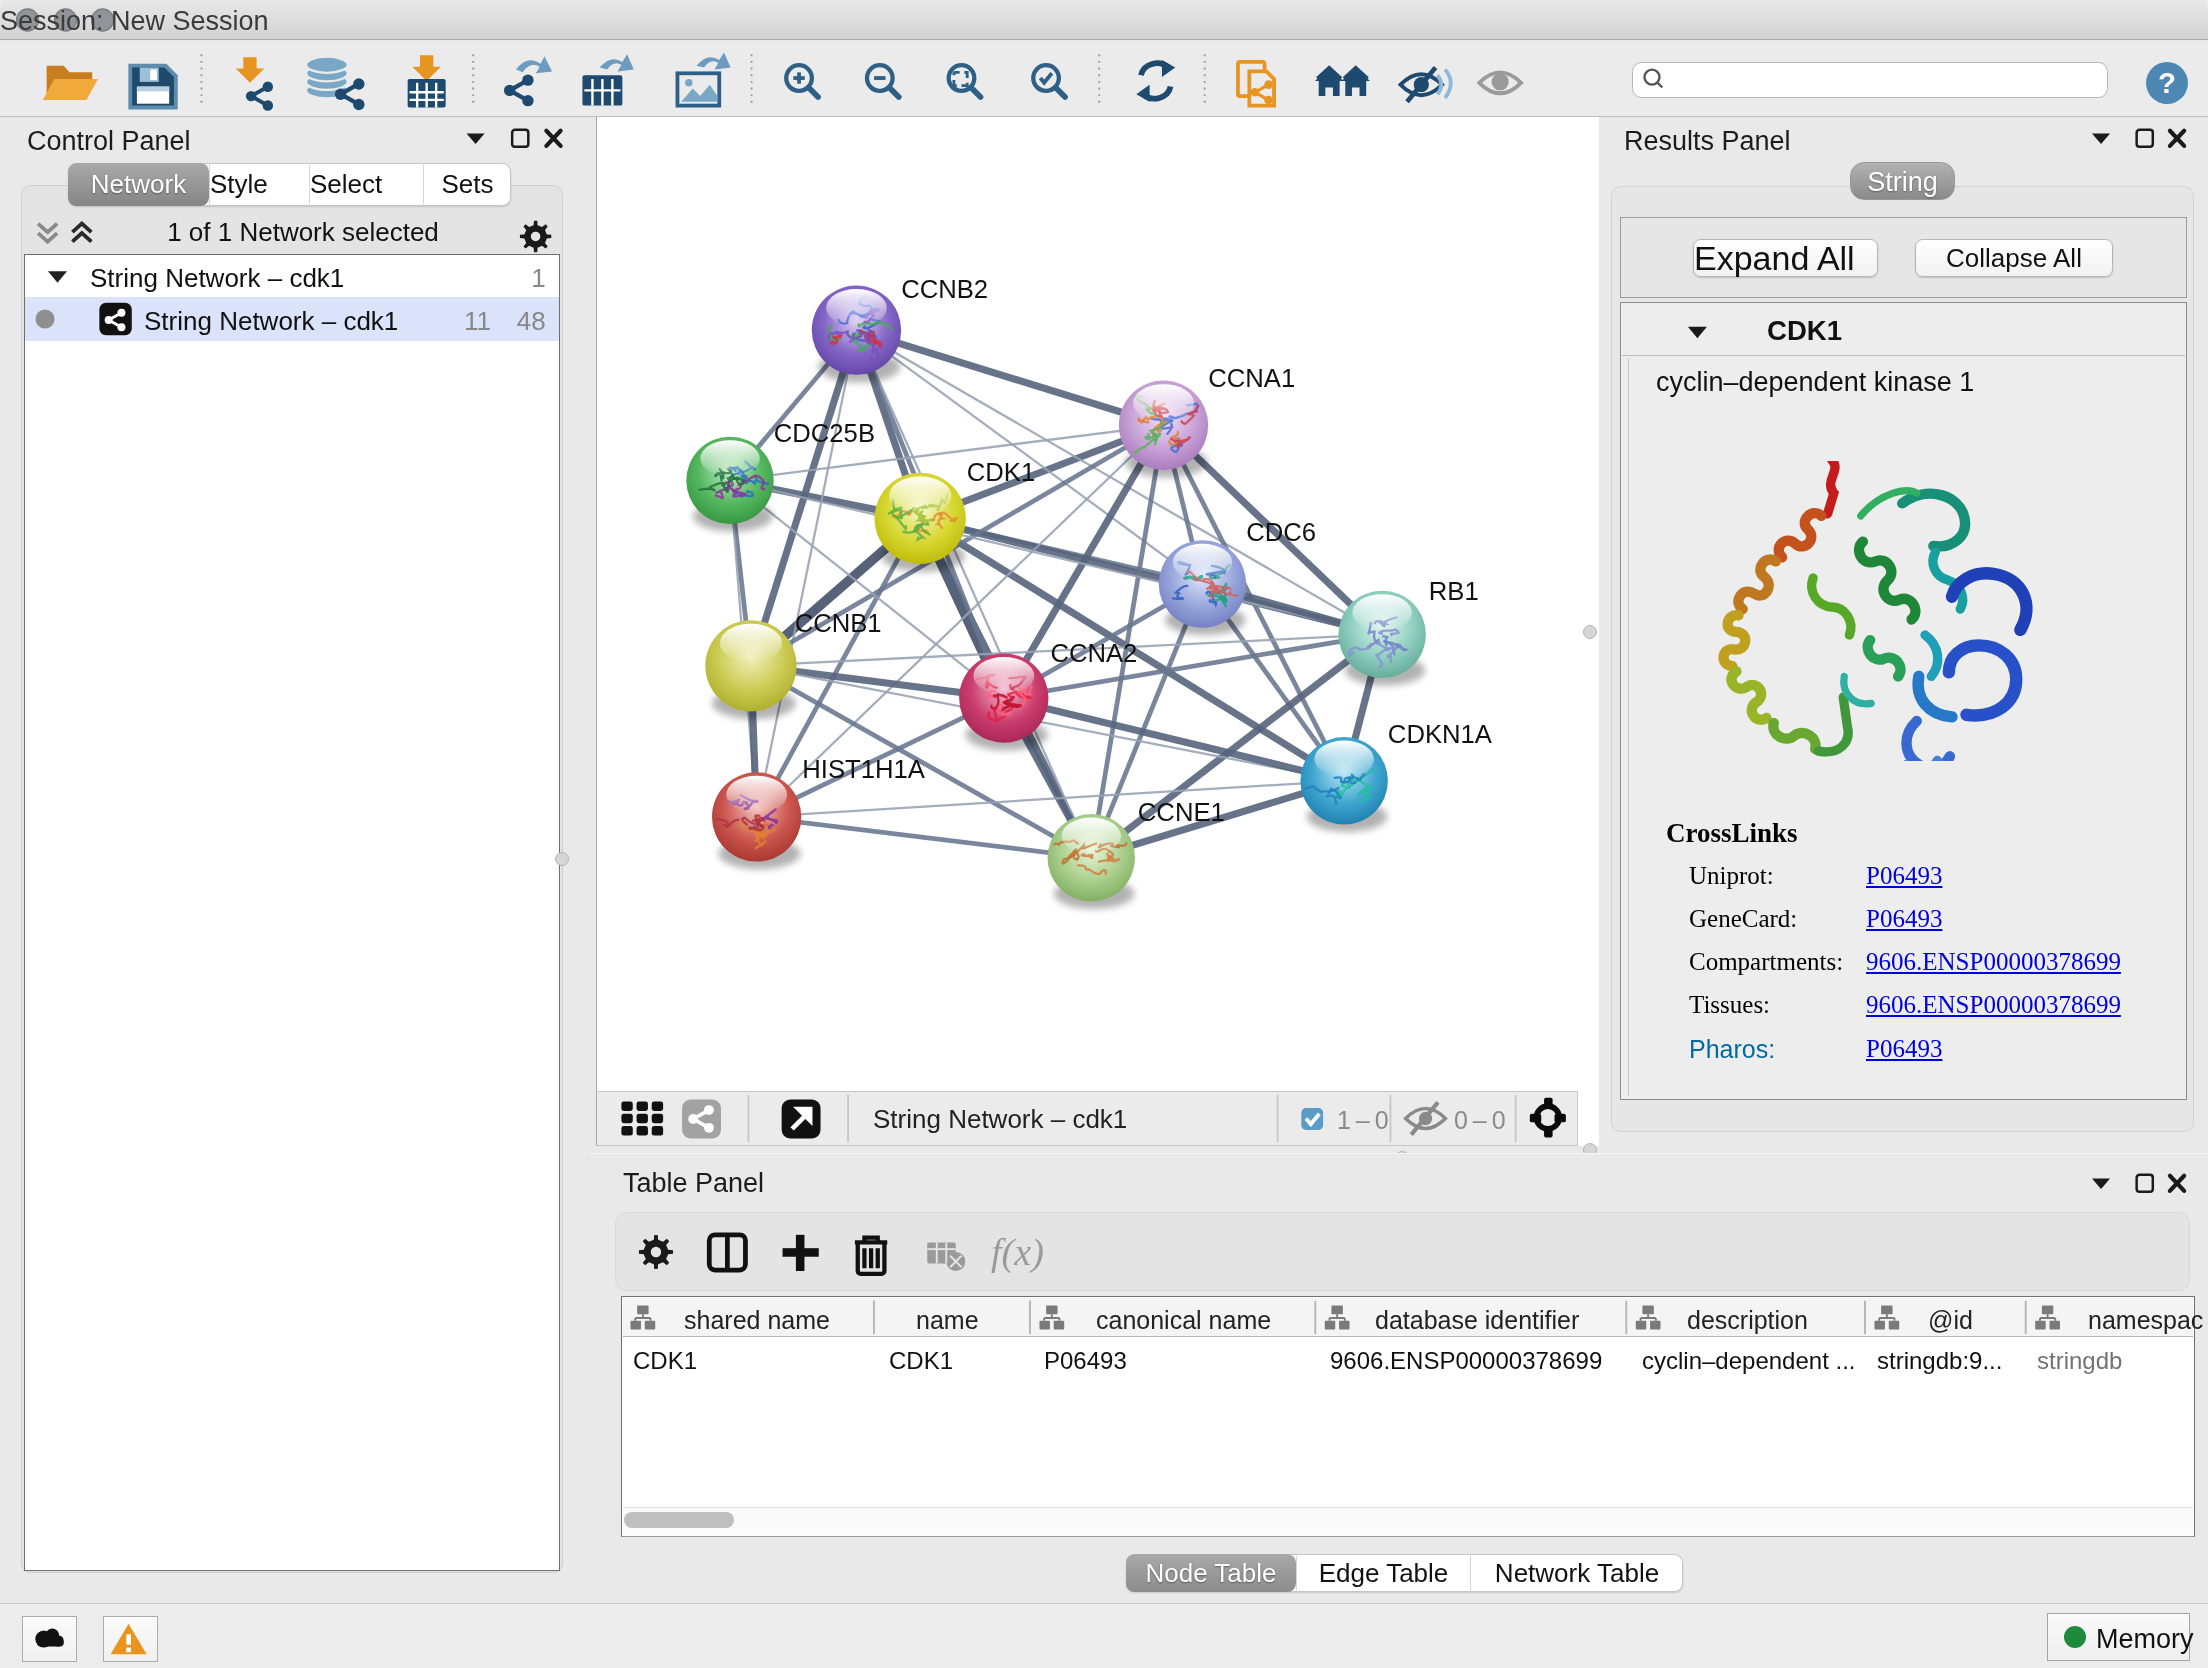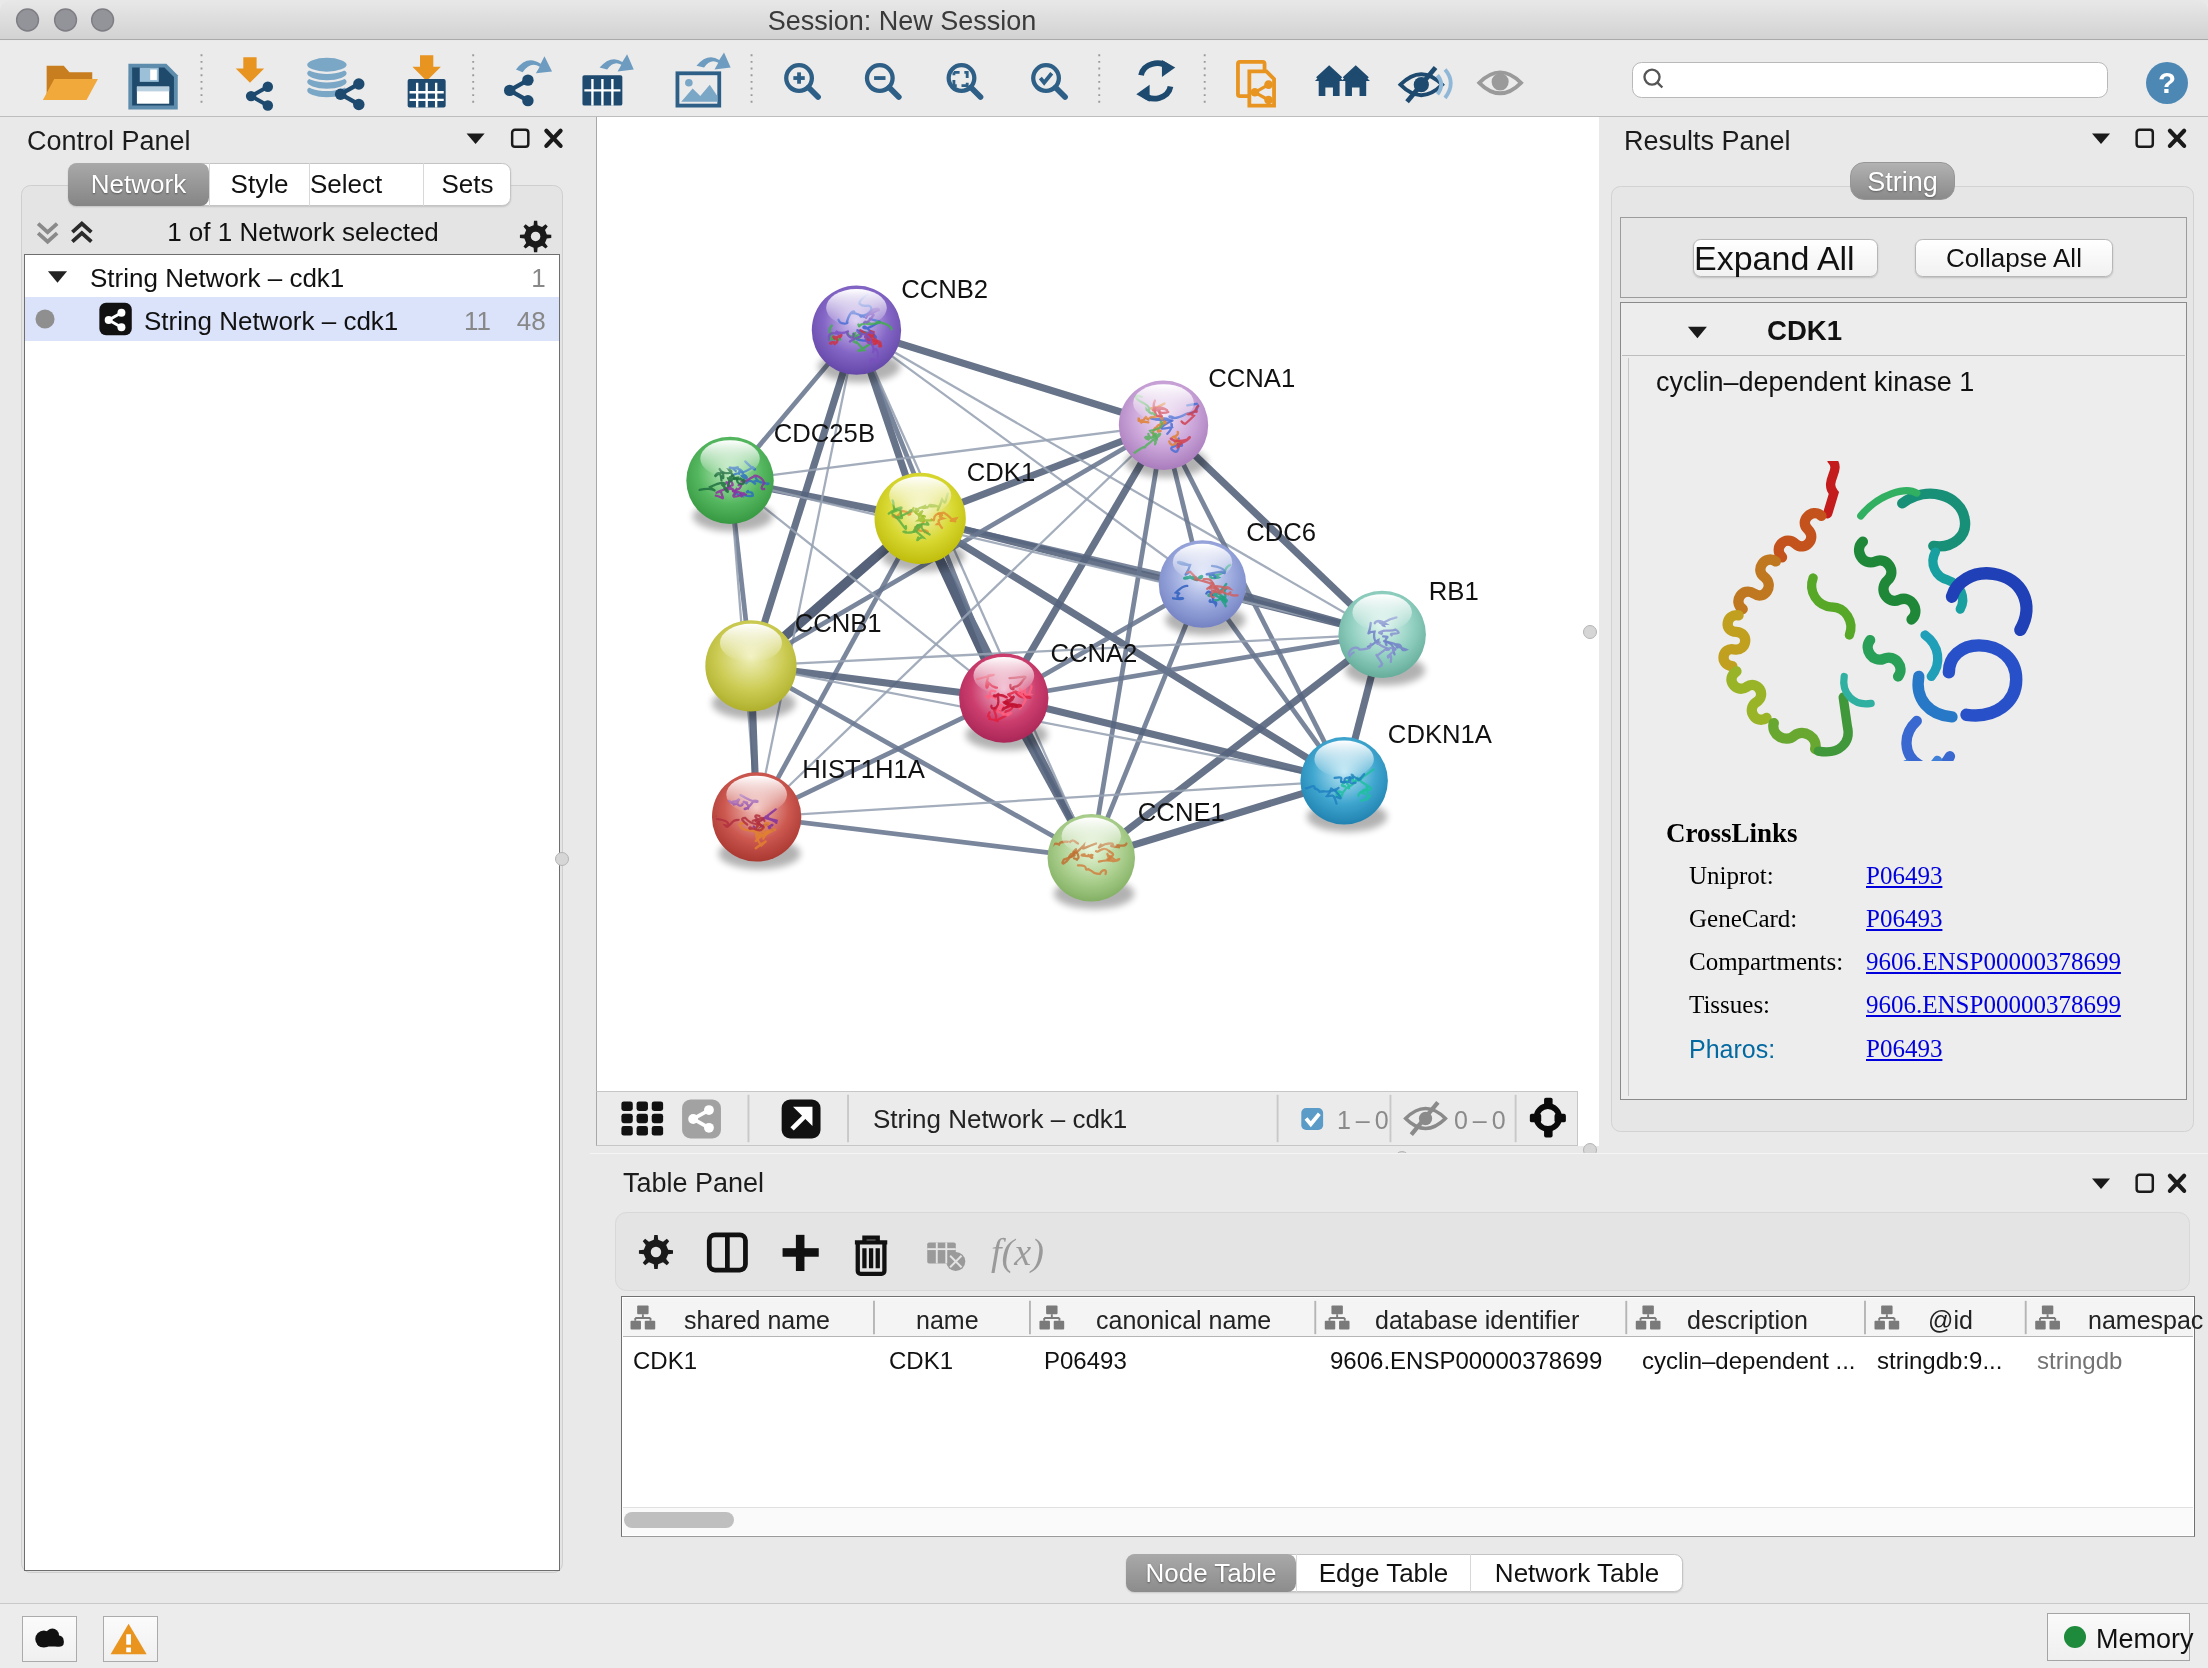--- a/index.html
+++ b/index.html
@@ -4,21 +4,21 @@
 html,body{width:2208px;height:1668px;background:#e9e9e9;font-family:"Liberation Sans",sans-serif;position:relative;overflow:hidden}
 .abs{position:absolute}
 .panelhead{font-size:27px;color:#1c1c1c}
 </style></head><body>
 <div class="abs" style="left:0;top:0;width:2208px;height:40px;background:linear-gradient(#e8e8e8,#d2d2d2);border-bottom:1px solid #aaa;border-radius:11.4px 11.4px 0 0">
 <svg width="133" height="40" viewBox="0 0 140 42">
       <circle cx="29" cy="21" r="11.5" fill="#93939a" stroke="#7e7e84" stroke-width="1.5"></circle>
       <circle cx="69" cy="21" r="11.5" fill="#93939a" stroke="#7e7e84" stroke-width="1.5"></circle>
       <circle cx="108" cy="21" r="11.5" fill="#93939a" stroke="#7e7e84" stroke-width="1.5"></circle>
     </svg>
-<div class="abs" style="left:0;top:0;width:1804px;height:40px;text-align:center;line-height:42px;font-size:27px;color:#3a3a3a">Session: New Session</div></div>
+<div class="abs" style="left:0;top:0;width:1804px;height:40px;line-height:42px;font-size:27px;color:#3a3a3a">Session: New Session</div></div>
 <div class="abs" style="left:0;top:41px;width:2208px;height:76px;background:#ebebeb;border-bottom:1px solid #bdbdbd"></div>
 <svg width="2208" height="76" viewBox="0 0 2322 80" style="position:absolute;left:0;top:41px">
 <g>
       <path d="M48,62 V26 h18 l6,7 h24 v10 H56 z" fill="#c87d1e"></path>
       <path d="M44,62 L56,40 h46 L90,62 z" fill="#f2a93c"></path>
     </g>
 <g>
       <path d="M134,24 h40 l12,12 v36 h-52 z" fill="#5e8cac"></path>
       <path d="M138,28 h34 l10,10 v30 h-44 z" fill="#1f4a6c"></path>
       <rect x="146" y="28" width="20" height="15" fill="#9cc0d8"></rect>
@@ -148,21 +148,21 @@
     <path d="M490,9 h19 l-9.5,11 z" fill="#1a1a1a"></path>
     <rect x="538" y="5" width="17" height="18" rx="3" fill="none" stroke="#1a1a1a" stroke-width="2.6"></rect>
     <g stroke="#1a1a1a" stroke-width="4.4" stroke-linecap="round">
       <line x1="574" y1="6" x2="589" y2="22"></line>
       <line x1="589" y1="6" x2="574" y2="22"></line>
     </g>
   </svg>
 <div class="abs" style="left:21px;top:185px;width:542px;height:1388px;background:#e4e4e4;border:1px solid #cfcfcf;border-radius:9.5px"></div>
 <div class="abs" style="left:68px;top:163px;width:443px;height:43px;border-radius:8.6px;background:#fff;border:1px solid #c4c4c4;box-shadow:0 1px 1.9px rgba(0,0,0,0.15)"></div>
 <div class="abs" style="left:68px;top:163px;width:141px;height:43px;border-radius:8.6px;background:linear-gradient(#a9a9a9,#858585);color:#fff;font-size:26px;text-align:center;line-height:43px;text-shadow:0 1px 1.9px rgba(0,0,0,.4)">Network</div>
-<div class="abs" style="left:209px;top:163px;width:100px;height:43px;font-size:26px;color:#111;text-align:center;line-height:43px;border-left:1px solid #d8d8d8">Style</div>
+<div class="abs" style="left:209px;top:163px;width:100px;height:43px;font-size:26px;color:#111;text-align:left;line-height:43px;border-left:1px solid #d8d8d8">Style</div>
 <div class="abs" style="left:309px;top:163px;width:114px;height:43px;font-size:26px;color:#111;line-height:43px;border-left:1px solid #d8d8d8">Select</div>
 <div class="abs" style="left:423px;top:163px;width:88px;height:43px;font-size:26px;color:#111;text-align:center;line-height:43px;border-left:1px solid #d8d8d8">Sets</div>
 <svg class="abs" width="542" height="48" style="left:21px;top:210px" viewBox="0 0 570 50">
 <g fill="none" stroke="#8a8a8a" stroke-width="4">
       <path d="M18,14 l10,9 10,-9 M18,24 l10,9 10,-9"></path>
     </g>
 <g fill="none" stroke="#2a2a2a" stroke-width="4">
       <path d="M54,23 l10,-9 10,9 M54,33 l10,-9 10,9"></path>
     </g>
 </svg>

